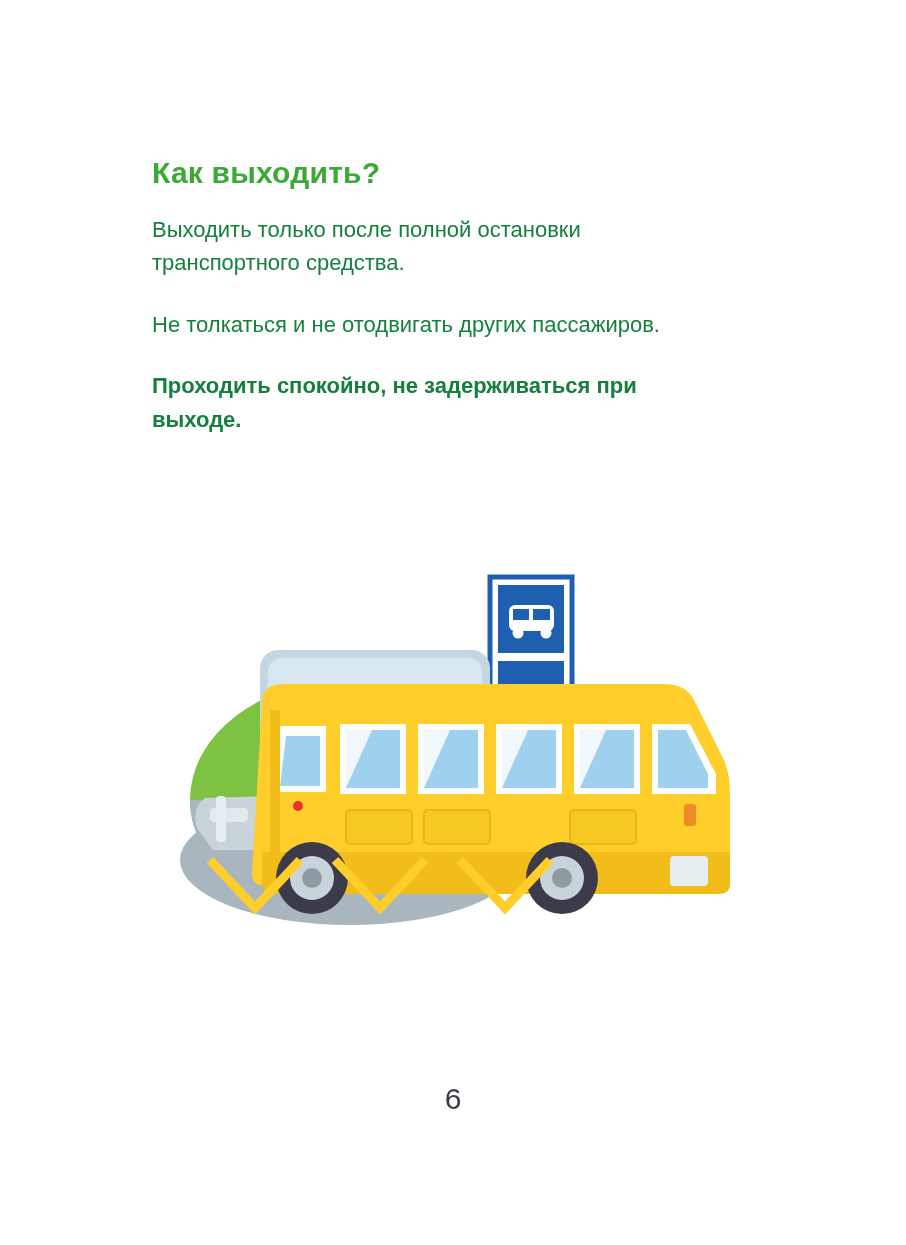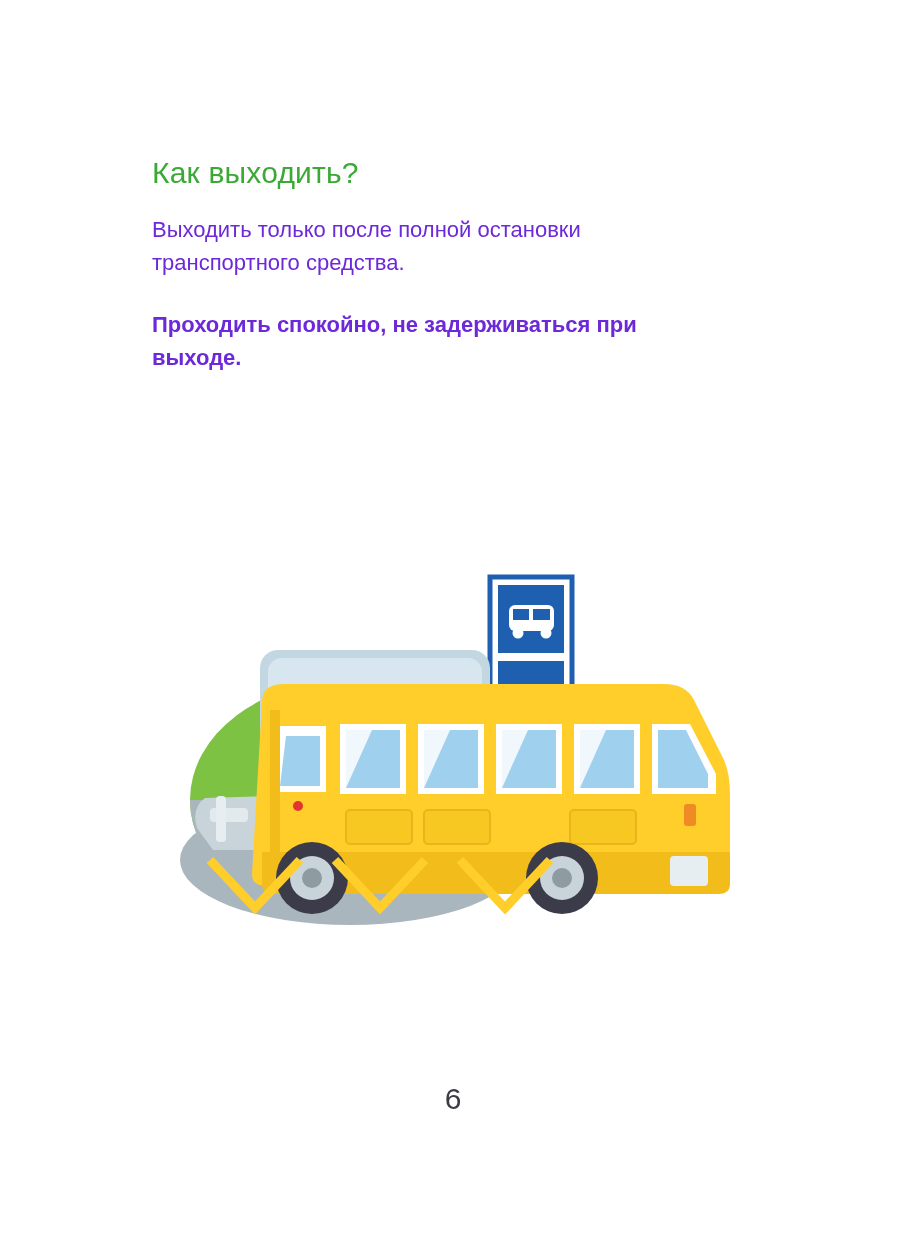--- a/index.html
+++ b/index.html
@@ -20,29 +20,29 @@
     background: #ffffff;
   }
   .content {
     position: absolute;
     left: 152px;
     top: 155px;
     width: 600px;
   }
   .heading {
     font-size: 30px;
-    font-weight: normal;
+    font-weight: bold;
     color: #3aa935;
     letter-spacing: 0.2px;
     margin: 0 0 22px 0;
     line-height: 1.2;
   }
   .para {
     font-size: 22px;
-    color: #6d28d9;
+    color: #15803d;
     line-height: 1.52;
     margin: 12px 0 28px 0;
     max-width: 540px;
   }
   .para:last-child { margin-bottom: 0; font-weight: bold; }
 
   .illustration {
     position: absolute;
     left: 150px;
     top: 560px;
@@ -60,20 +60,21 @@
   }
 </style>
 </head>
 <body>
 
 <div class="page">
 
   <div class="content">
     <h1 class="heading">Как выходить?</h1>
     <p class="para">Выходить только после полной остановки транспортного средства.</p>
+    <p class="para">Не толкаться и не отодвигать других пассажиров.</p>
     <p class="para">Проходить спокойно, не задерживаться при выходе.</p>
   </div>
 
   <div class="illustration">
     <svg viewBox="0 0 620 400" width="620" height="400" xmlns="http://www.w3.org/2000/svg">
 
       <g>
         <ellipse cx="200" cy="240" rx="160" ry="120" fill="#7dc242"></ellipse>
         <path d="M40 240 a160 120 0 0 0 320 0 z" fill="#aab6bd"></path>
         <ellipse cx="200" cy="300" rx="170" ry="65" fill="#aab6bd"></ellipse>

